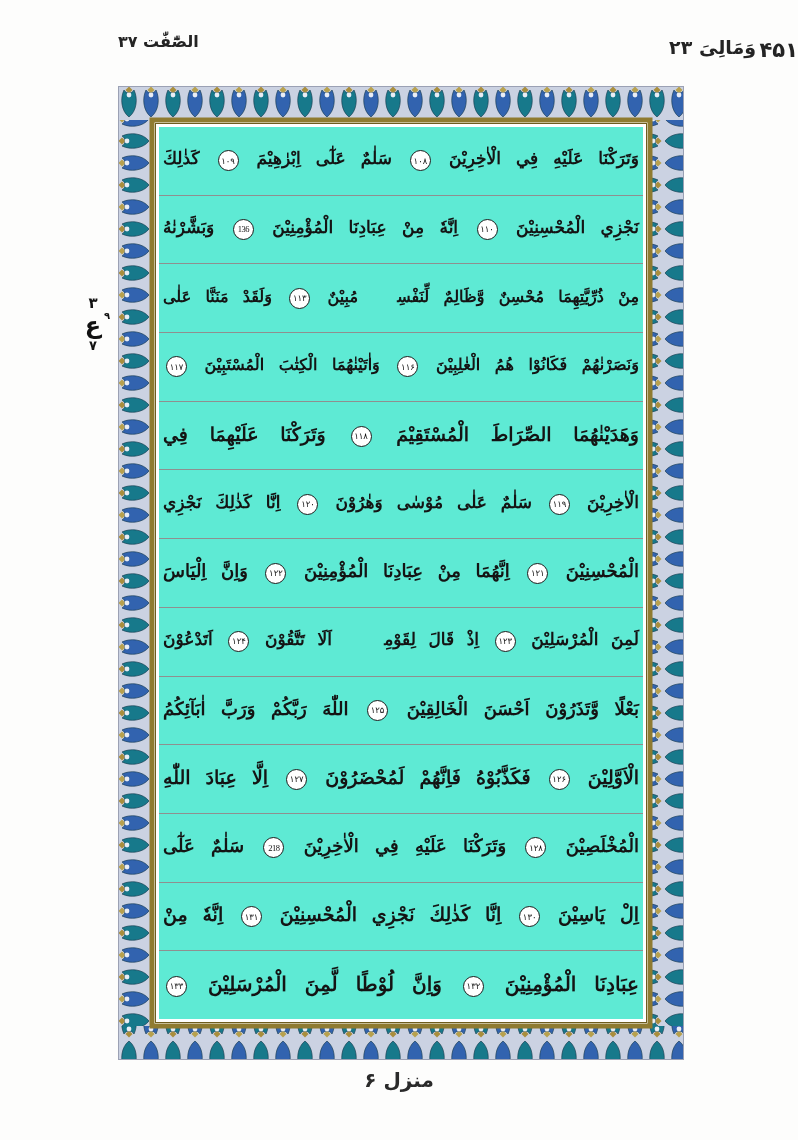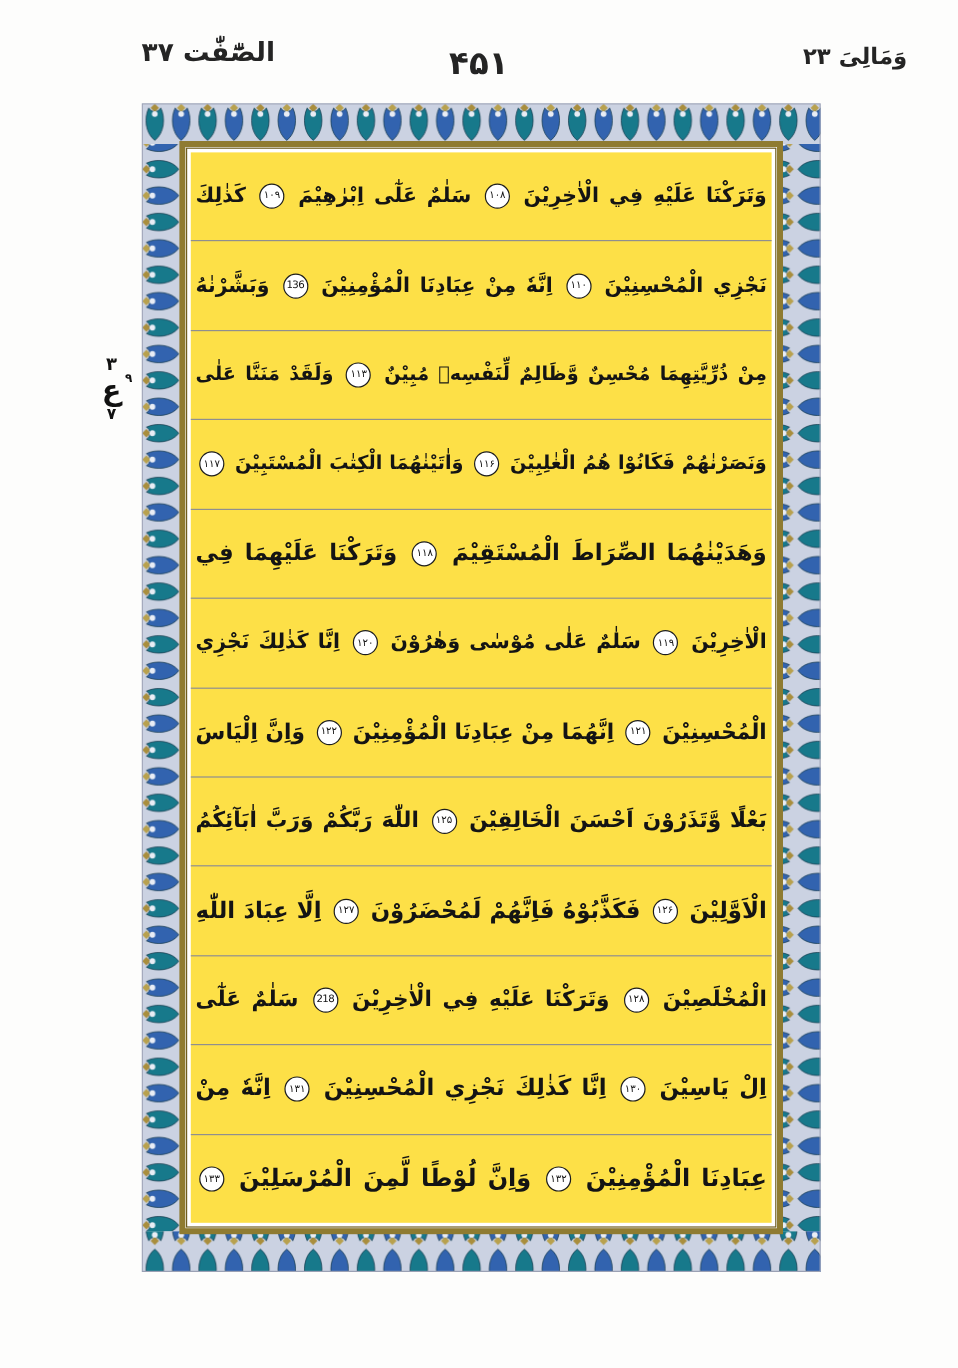--- a/index.html
+++ b/index.html
@@ -5,22 +5,22 @@
   html,body{margin:0;padding:0;}
   body{
     width:798px;height:1140px;background:#fdfdfc;
     font-family:"DejaVu Sans",sans-serif;color:#1b1b1b;
     position:relative;overflow:hidden;
   }
   .page{position:absolute;inset:0;}
 
   
   .hdr{position:absolute;font-weight:700;color:#242424;white-space:nowrap;}
-  .hdr-surah{left:118px;top:32px;font-size:22px;}
-  .hdr-page{left:0;right:0;top:38px;text-align:center;font-size:27px;}
+  .hdr-surah{left:118px;top:32px;font-size:16px;}
+  .hdr-page{left:0;right:0;top:38px;font-size:21px;}
   .hdr-juz{right:42px;top:36px;font-size:19px;margin-left:16px;}
 
   
   .ruku{
     position:absolute;left:74px;top:296px;width:38px;
     display:flex;flex-direction:column;align-items:center;
     font-weight:700;color:#111;line-height:1.05;
   }
   .ruku .r-top{font-size:15px;}
   .ruku .r-ain{font-size:24px;position:relative;margin:1px 0;}
@@ -29,22 +29,23 @@
   }
   .ruku .r-bot{font-size:13px;}
 
   
   .frame{position:absolute;left:118px;top:86px;width:566px;height:974px;}
   .frame svg{position:absolute;inset:0;display:block;}
 
   
   .text-area{
     position:absolute;left:41px;top:41px;right:41px;bottom:41px;
-    background:#fde047;display:flex;flex-direction:column;
+    background:#5eead4;display:flex;flex-direction:column;
     direction:rtl;
+    font-family:Liberation Serif, serif;
   }
   .line{
     flex:1 1 0;display:flex;align-items:center;
     border-bottom:1px solid #8f8f8f;padding:0 4px;min-height:0;
   }
   .line:last-child{border-bottom:none;align-items:center;}
   .ltext{
     display:block;width:100%;
     text-align:justify;text-align-last:justify;
     font-weight:700;font-size:25px;line-height:1.0;
@@ -147,31 +148,35 @@
         <div class="line">
           <span class="ltext" style="font-size: 19px;">وَهَدَيْنٰهُمَا الصِّرَاطَ الْمُسْتَقِيْمَ <span class="ayah-medallion">۱۱۸</span> وَتَرَكْنَا عَلَيْهِمَا فِي</span>
         </div>
         <div class="line">
           <span class="ltext" style="font-size: 17px;">الْاٰخِرِيْنَ <span class="ayah-medallion">۱۱۹</span> سَلٰمٌ عَلٰى مُوْسٰى وَهٰرُوْنَ <span class="ayah-medallion">۱۲۰</span> اِنَّا كَذٰلِكَ نَجْزِي</span>
         </div>
         <div class="line">
           <span class="ltext" style="font-size: 18px;">الْمُحْسِنِيْنَ <span class="ayah-medallion">۱۲۱</span> اِنَّهُمَا مِنْ عِبَادِنَا الْمُؤْمِنِيْنَ <span class="ayah-medallion">۱۲۲</span> وَاِنَّ اِلْيَاسَ</span>
         </div>
         <div class="line">
+          <span class="ltext" style="font-size: 17px;">لَمِنَ الْمُرْسَلِيْنَ <span class="ayah-medallion">۱۲۳</span> اِذْ قَالَ لِقَوْمِهٖٓ اَلَا تَتَّقُوْنَ <span class="ayah-medallion">۱۲۴</span> اَتَدْعُوْنَ</span>
+        </div>
+        <div class="line">
           <span class="ltext" style="font-size: 18px;">بَعْلًا وَّتَذَرُوْنَ اَحْسَنَ الْخَالِقِيْنَ <span class="ayah-medallion">۱۲۵</span> اللّٰهَ رَبَّكُمْ وَرَبَّ اٰبَآئِكُمُ</span>
         </div>
         <div class="line">
           <span class="ltext" style="font-size: 19px;">الْاَوَّلِيْنَ <span class="ayah-medallion">۱۲۶</span> فَكَذَّبُوْهُ فَاِنَّهُمْ لَمُحْضَرُوْنَ <span class="ayah-medallion">۱۲۷</span> اِلَّا عِبَادَ اللّٰهِ</span>
         </div>
         <div class="line">
           <span class="ltext" style="font-size: 18px;">الْمُخْلَصِيْنَ <span class="ayah-medallion">۱۲۸</span> وَتَرَكْنَا عَلَيْهِ فِي الْاٰخِرِيْنَ <span class="ayah-medallion">218</span> سَلٰمٌ عَلٰٓى</span>
         </div>
         <div class="line">
           <span class="ltext" style="font-size: 19px;">اِلْ يَاسِيْنَ <span class="ayah-medallion">۱۳۰</span> اِنَّا كَذٰلِكَ نَجْزِي الْمُحْسِنِيْنَ <span class="ayah-medallion">۱۳۱</span> اِنَّهٗ مِنْ</span>
         </div>
         <div class="line">
           <span class="ltext" style="font-size: 20px;">عِبَادِنَا الْمُؤْمِنِيْنَ <span class="ayah-medallion">۱۳۲</span> وَاِنَّ لُوْطًا لَّمِنَ الْمُرْسَلِيْنَ <span class="ayah-medallion">۱۳۳</span></span>
         </div>
       </div>
   </div>
 
+  <div class="footer">منزل ۶</div>
 
 </div>
 
 </body></html>

